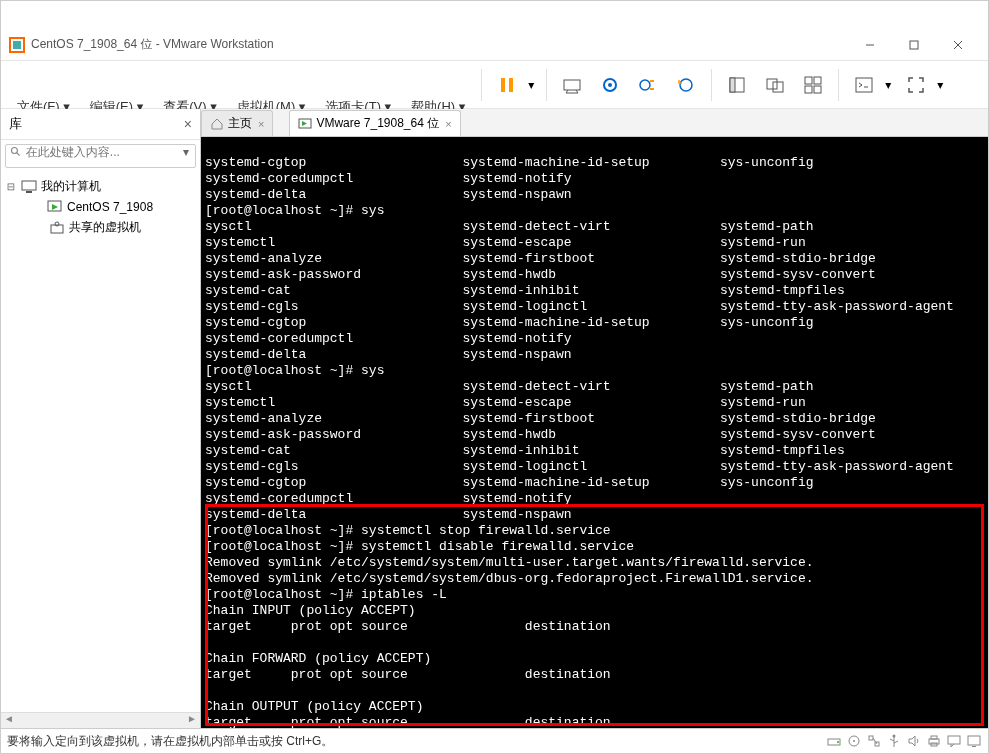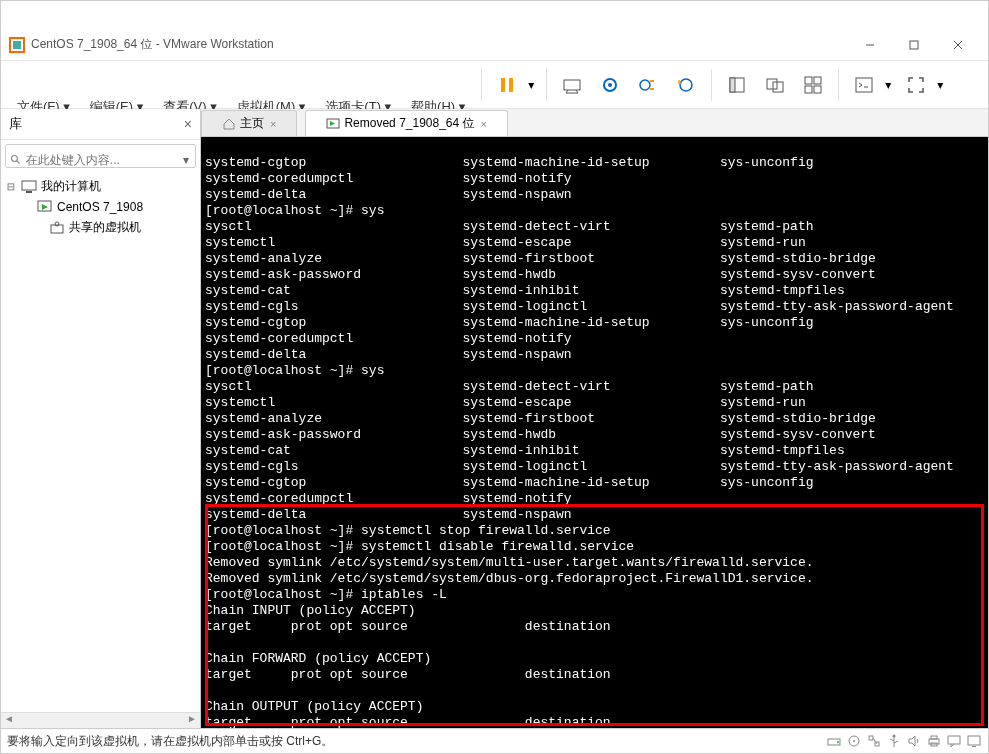--- a/index.html
+++ b/index.html
@@ -13,33 +13,33 @@
 .menubar .menu{padding:6px 10px;color:#333;font-size:13px;margin-top:44px;}
 .menubar .sep{width:1px;height:32px;background:#e0e0e0;margin:0 6px;}
 .menubar .tbtn{width:34px;height:34px;display:flex;align-items:center;justify-content:center;margin:0 2px;}
 .menubar .tbtn svg{width:20px;height:20px;}
 .menubar .drop{width:10px;display:flex;align-items:center;justify-content:center;margin-right:4px;}
 .content{flex:1;display:flex;overflow:hidden;}
 .sidebar{width:200px;border-right:1px solid #ccc;display:flex;flex-direction:column;background:#fff;}
 .sidebar .hdr{display:flex;align-items:center;padding:6px 8px;border-bottom:1px solid #e5e5e5;}
 .sidebar .hdr .lbl{flex:1;font-size:13px;}
 .sidebar .hdr .close{font-size:14px;color:#666;}
-.sidebar .search{display:flex;align-items:flex-end;border:1px solid #ccc;margin:4px;border-radius:2px;height:24px;padding:0 4px;}
+.sidebar .search{display:flex;align-items:flex-start;border:1px solid #ccc;margin:4px;border-radius:2px;height:24px;padding:0 4px;}
 .sidebar .search svg{width:14px;height:14px;fill:#888;margin-right:4px;}
 .sidebar .search input{border:none;outline:none;flex:1;font-size:12px;color:#333;}
 .sidebar .search .dd{width:12px;text-align:center;color:#666;}
 .sidebar .tree{flex:1;overflow:auto;padding:4px 0;}
 .sidebar .tree .node{display:flex;align-items:center;padding:2px 4px;font-size:12px;white-space:nowrap;}
 .sidebar .tree .node .tw{width:12px;text-align:center;color:#666;font-size:10px;}
 .sidebar .tree .node .ic{width:16px;height:16px;margin:0 4px;display:flex;align-items:center;justify-content:center;}
 .sidebar .tree .indent1{padding-left:32px;}
-.sidebar .tree .indent2{padding-left:32px;}
+.sidebar .tree .indent2{padding-left:42px;}
 .main{flex:1;display:flex;flex-direction:column;overflow:hidden;}
 .tabs{height:28px;display:flex;align-items:flex-end;background:#f3f3f3;border-bottom:1px solid #ccc;}
-.tab{height:26px;display:flex;align-items:center;padding:0 20px;border:1px solid #ccc;border-bottom:none;margin-right:8px;background:#fff;border-radius:3px 3px 0 0;font-size:12px;}
+.tab{height:26px;display:flex;align-items:center;padding:0 8px;border:1px solid #ccc;border-bottom:none;margin-right:16px;background:#fff;border-radius:3px 3px 0 0;font-size:12px;}
 .tab.inactive{background:#eaeaea;}
 .tab .ic{width:14px;height:14px;margin-right:4px;}
 .tab .x{margin-left:6px;color:#888;font-size:11px;}
 .terminal{flex:1;background:#000;color:#fff;font-family:"Consolas","Courier New",monospace;font-size:13px;line-height:16px;padding:18px 4px;overflow:hidden;position:relative;white-space:pre;}
 .terminal .hl{position:absolute;left:4px;right:4px;bottom:2px;border:3px solid #e00;height:222px;pointer-events:none;}
 .statusbar{height:25px;border-top:1px solid #ccc;display:flex;align-items:center;padding:2px 6px;font-size:12px;color:#333;}
 .statusbar .st{flex:1;}
 .statusbar .sicon{width:16px;height:16px;margin-left:4px;display:flex;align-items:center;justify-content:center;}
 .scrollb{height:16px;background:#f0f0f0;border-top:1px solid #ddd;display:flex;align-items:center;}
 .scrollb .arrow{width:16px;height:16px;text-align:center;color:#888;font-size:10px;}
@@ -212,21 +212,21 @@
               <path d="M2 7 L7 2 L12 7 L12 12 L2 12 Z" fill="none" stroke="#888"></path>
             </svg></span>
         <span>主页</span>
         <span class="x">×</span>
       </div>
       <div class="tab">
         <span class="ic"><svg viewBox="0 0 14 14">
               <rect x="1" y="2" width="12" height="9" fill="none" stroke="#555"></rect>
               <polygon points="4,4 4,9 9,6.5" fill="#3a3"></polygon>
             </svg></span>
-        <span>Removed 7_1908_64 位</span>
+        <span>VMware 7_1908_64 位</span>
         <span class="x">×</span>
       </div>
     </div>
     <div class="terminal" id="term"><div class="lc">systemd-cgtop                    systemd-machine-id-setup         sys-unconfig
 systemd-coredumpctl              systemd-notify
 systemd-delta                    systemd-nspawn
 [root@localhost ~]# sys
 sysctl                           systemd-detect-virt              systemd-path
 systemctl                        systemd-escape                   systemd-run
 systemd-analyze                  systemd-firstboot                systemd-stdio-bridge

